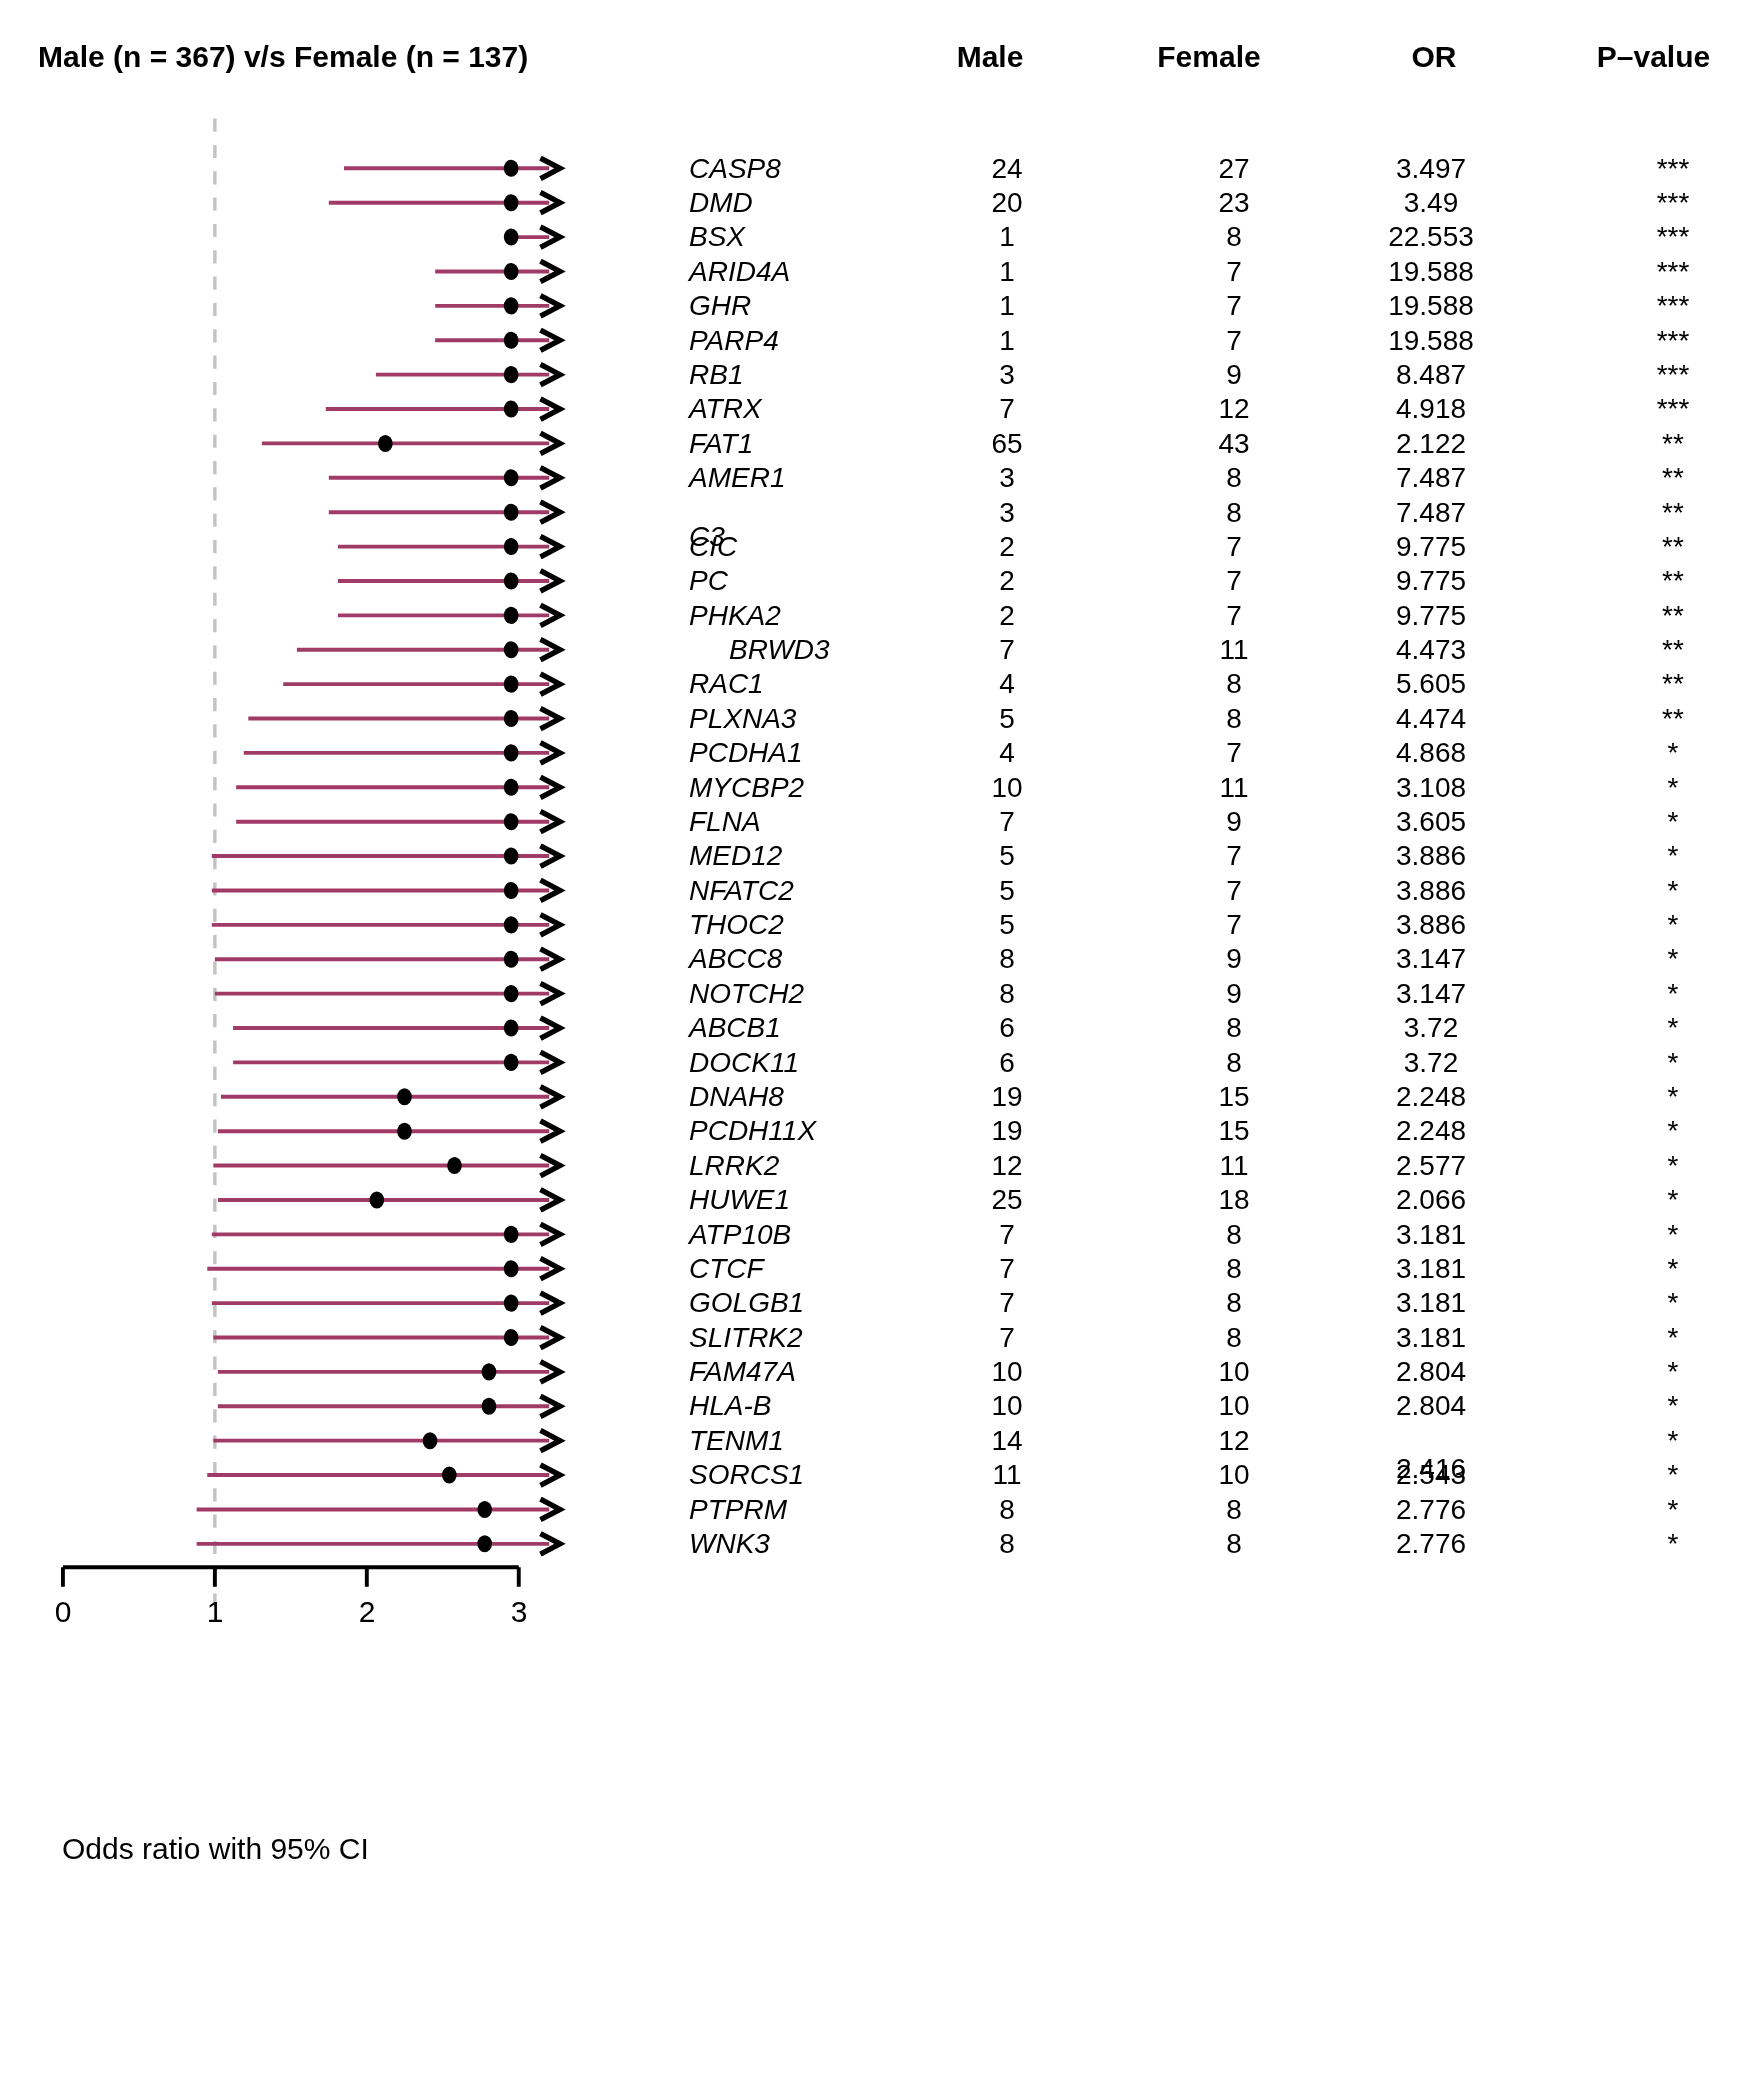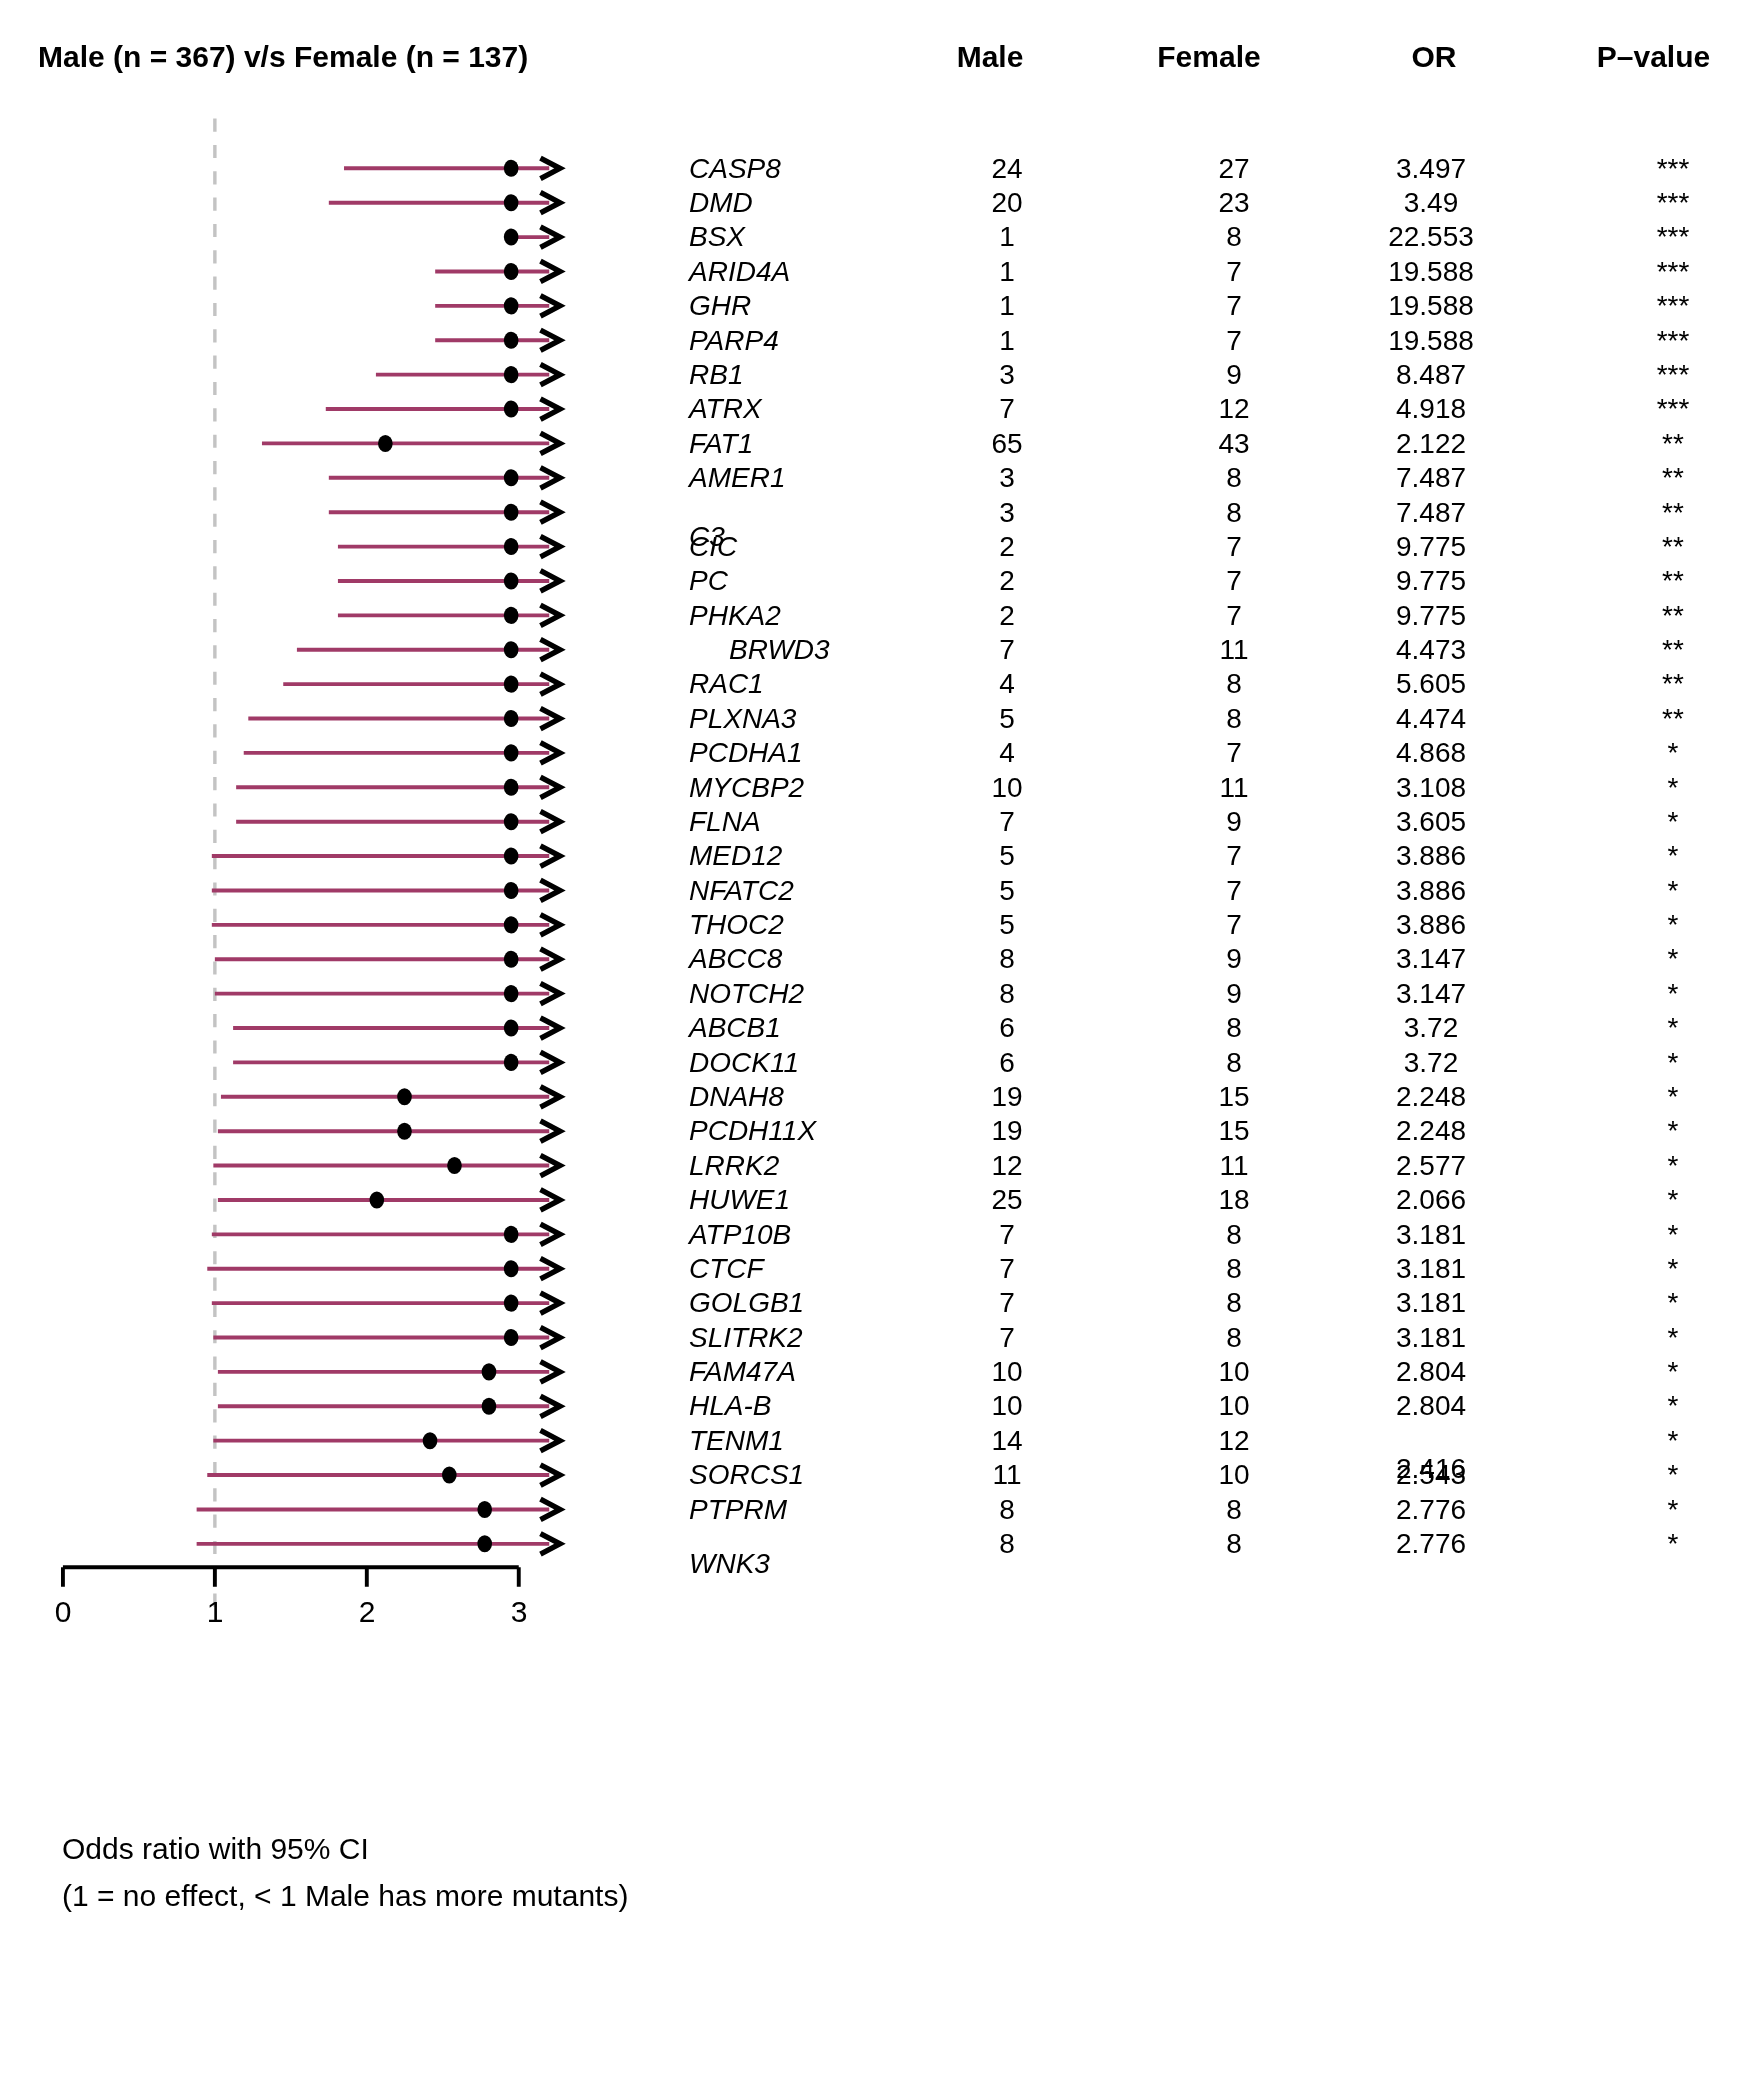--- a/index.html
+++ b/index.html
@@ -189,21 +189,20 @@
   <div class="col-header hdr-female">Female</div>
   <div class="col-header hdr-or">OR</div>
   <div class="col-header hdr-pvalue">P–value</div>
 
   <div class="tick-label" style="left:24px;">0</div>
   <div class="tick-label" style="left:176px;">1</div>
   <div class="tick-label" style="left:328px;">2</div>
   <div class="tick-label" style="left:480px;">3</div>
 
   <div class="footer-line footer-1">Odds ratio with 95% CI</div>
-  <div class="footer-line footer-2">(1 = no effect, &lt; 1 Male has more mutants)</div>
 
   <div id="rows-layer">
       <div class="row-cell gene-cell" style="left: 689px; top: 151px;">CASP8</div>
       <div class="row-cell num-cell" style="left: 934px; top: 151px; width: 146px;">24</div>
       <div class="row-cell num-cell" style="left: 1161px; top: 151px; width: 146px;">27</div>
       <div class="row-cell num-cell" style="left: 1343px; top: 151px; width: 176px;">3.497</div>
       <div class="row-cell num-cell" style="left: 1600px; top: 151px; width: 146px;">***</div>
       <div class="row-cell gene-cell" style="left: 689px; top: 185px;">DMD</div>
       <div class="row-cell num-cell" style="left: 934px; top: 185px; width: 146px;">20</div>
       <div class="row-cell num-cell" style="left: 1161px; top: 185px; width: 146px;">23</div>
@@ -392,20 +391,20 @@
       <div class="row-cell gene-cell" style="left: 689px; top: 1457px;">SORCS1</div>
       <div class="row-cell num-cell" style="left: 934px; top: 1457px; width: 146px;">11</div>
       <div class="row-cell num-cell" style="left: 1161px; top: 1457px; width: 146px;">10</div>
       <div class="row-cell num-cell" style="left: 1343px; top: 1457px; width: 176px;">2.543</div>
       <div class="row-cell num-cell" style="left: 1600px; top: 1457px; width: 146px;">*</div>
       <div class="row-cell gene-cell" style="left: 689px; top: 1492px;">PTPRM</div>
       <div class="row-cell num-cell" style="left: 934px; top: 1492px; width: 146px;">8</div>
       <div class="row-cell num-cell" style="left: 1161px; top: 1492px; width: 146px;">8</div>
       <div class="row-cell num-cell" style="left: 1343px; top: 1492px; width: 176px;">2.776</div>
       <div class="row-cell num-cell" style="left: 1600px; top: 1492px; width: 146px;">*</div>
-      <div class="row-cell gene-cell" style="left: 689px; top: 1526px; margin-top: 20px;">WNK3</div>
+      <div class="row-cell gene-cell" style="left: 689px; top: 1526px;">WNK3</div>
       <div class="row-cell num-cell" style="left: 934px; top: 1526px; width: 146px;">8</div>
       <div class="row-cell num-cell" style="left: 1161px; top: 1526px; width: 146px;">8</div>
       <div class="row-cell num-cell" style="left: 1343px; top: 1526px; width: 176px;">2.776</div>
       <div class="row-cell num-cell" style="left: 1600px; top: 1526px; width: 146px;">*</div>
     </div>
 </div>
 
 
 </body></html>

